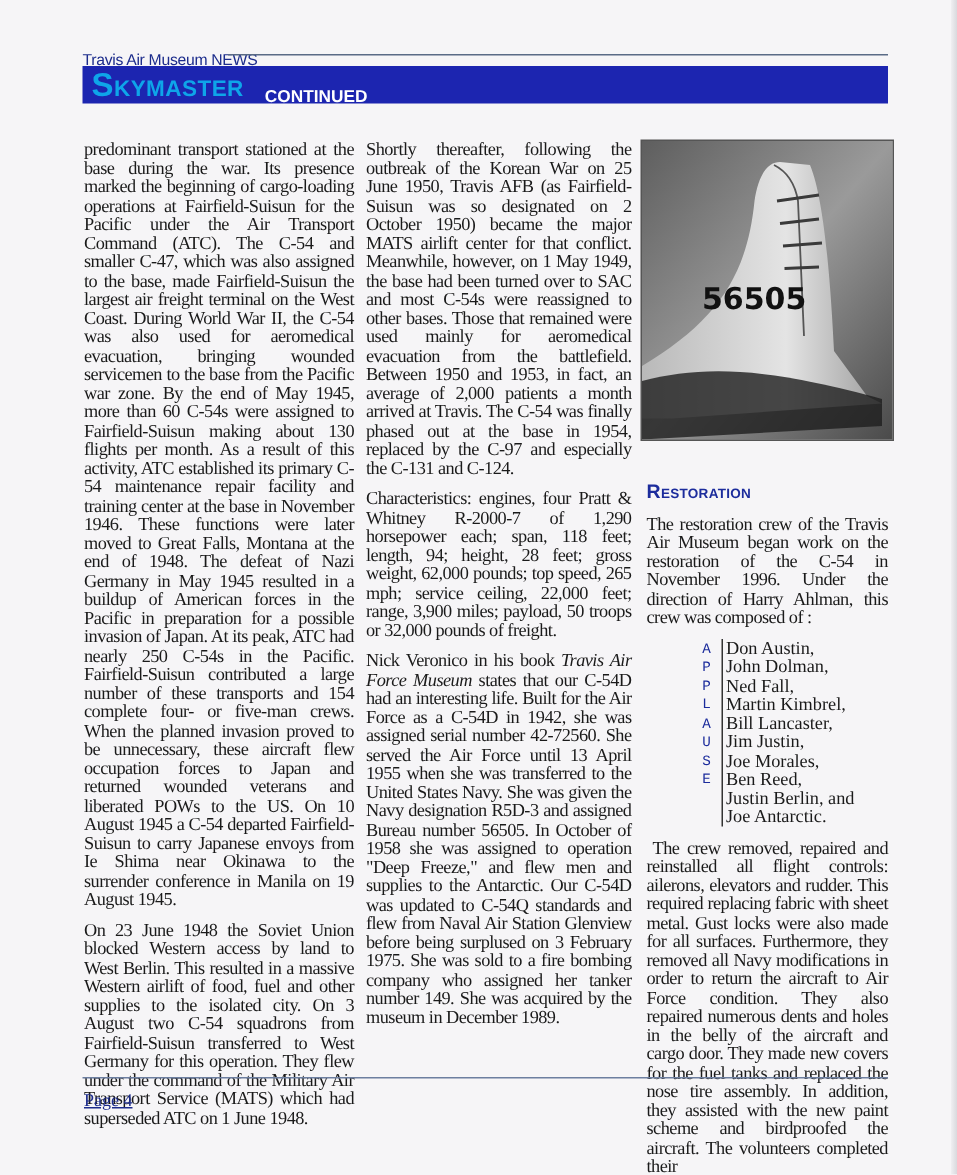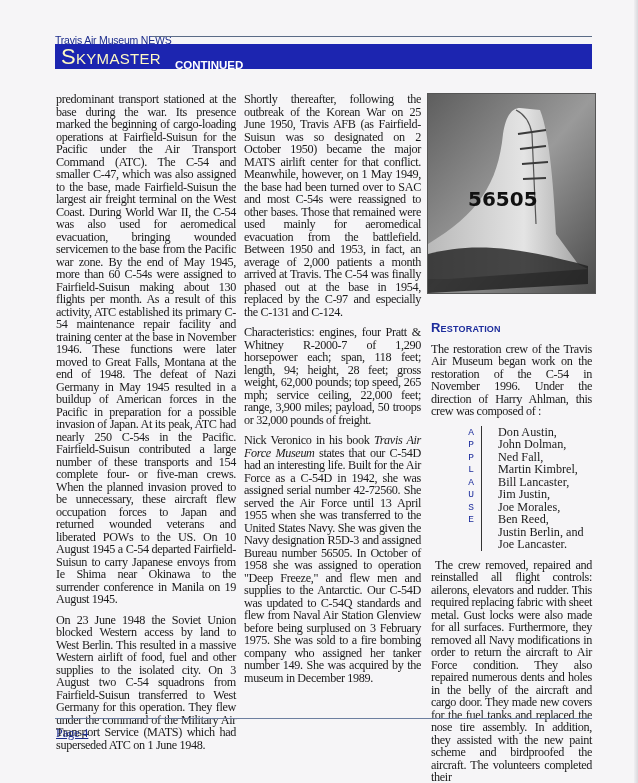--- a/index.html
+++ b/index.html
@@ -18,22 +18,22 @@
   .masthead-rule {
     position: absolute; left: 152px; top: 36px; width: 440px; height: 1px;
     background: #5a6b86;
   }
   .banner {
     position: absolute; left: 55px; top: 44px; width: 537px; height: 25px;
     background: #1c25b0;
     display: flex; align-items: center;
   }
   .banner-title {
-    font-family: "Liberation Sans", sans-serif; font-weight: normal;
-    color: #fef9c3; font-size: 22px; margin-left: 6px; letter-spacing: 0.3px;
+    font-family: "Liberation Sans", sans-serif; font-weight: bold;
+    color: #0ea5e9; font-size: 22px; margin-left: 6px; letter-spacing: 0.3px;
     font-variant: small-caps;
   }
   .banner-sub {
     font-family: "Liberation Sans", sans-serif; font-weight: bold;
     color: #ffffff; font-size: 11.5px; margin-left: 14px; margin-top: 17px;
   }
   .col {
     position: absolute; font-size: 12.2px; line-height: 12.5px;
     text-align: justify;
   }
@@ -55,21 +55,21 @@
   .photo svg { display: block; }
   .crew {
     position: relative; margin: 6px 0 8px 30px; display: flex;
   }
   .crew-letters {
     width: 20px; display: flex; flex-direction: column;
     font-family: "Liberation Mono", monospace; font-size: 9.5px; color: #1c2c9c;
     line-height: 12.5px; text-align: center; padding-top: 1px;
   }
   .crew-names {
-    border-left: 1px solid #333; padding-left: 16px;
+    border-left: 1px solid #333; padding-left: 2px;
     display: flex; flex-direction: column; line-height: 12.5px; text-align: left;
   }
   .footer-rule {
     position: absolute; left: 55px; top: 718px; width: 537px; height: 1px;
     background: #6d7fa0;
   }
   .page-num {
     position: absolute; left: 56px; top: 726px;
     font-family: "Liberation Serif", serif; font-size: 12px; color: #1c2c8c; text-decoration: underline;
   }
@@ -141,21 +141,21 @@
     <div class="crew-names">
       <span>Don Austin,</span>
       <span>John Dolman,</span>
       <span>Ned Fall,</span>
       <span>Martin Kimbrel,</span>
       <span>Bill Lancaster,</span>
       <span>Jim Justin,</span>
       <span>Joe Morales,</span>
       <span>Ben Reed,</span>
       <span>Justin Berlin, and</span>
-      <span>Joe Lancaster.</span>
+      <span>Joe Antarctic.</span>
     </div>
   </div>
   <p class="tight" style="text-indent:4px">The crew removed, repaired and reinstalled all flight controls: ailerons, elevators and rudder. This required replacing fabric with sheet metal. Gust locks were also made for all surfaces. Furthermore, they removed all Navy modifications in order to return the aircraft to Air Force condition. They also repaired numerous dents and holes in the belly of the aircraft and cargo door. They made new covers for the fuel tanks and replaced the nose tire assembly. In addition, they assisted with the new paint scheme and birdproofed the aircraft. The volunteers completed their</p>
 </div>
 
 <div class="footer-rule"></div>
 <div class="page-num">Page 4</div>
 <div class="right-shadow"></div>
 
 </body></html>

